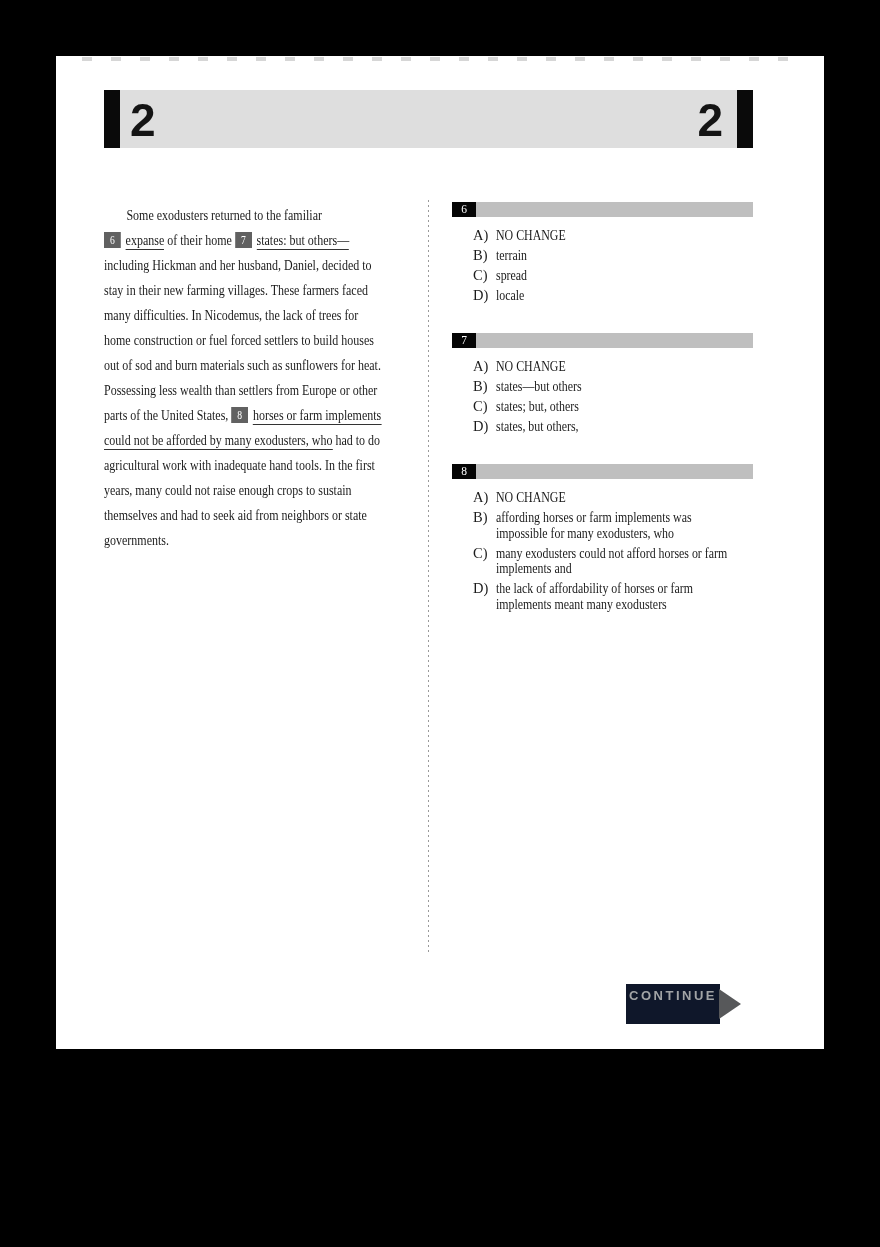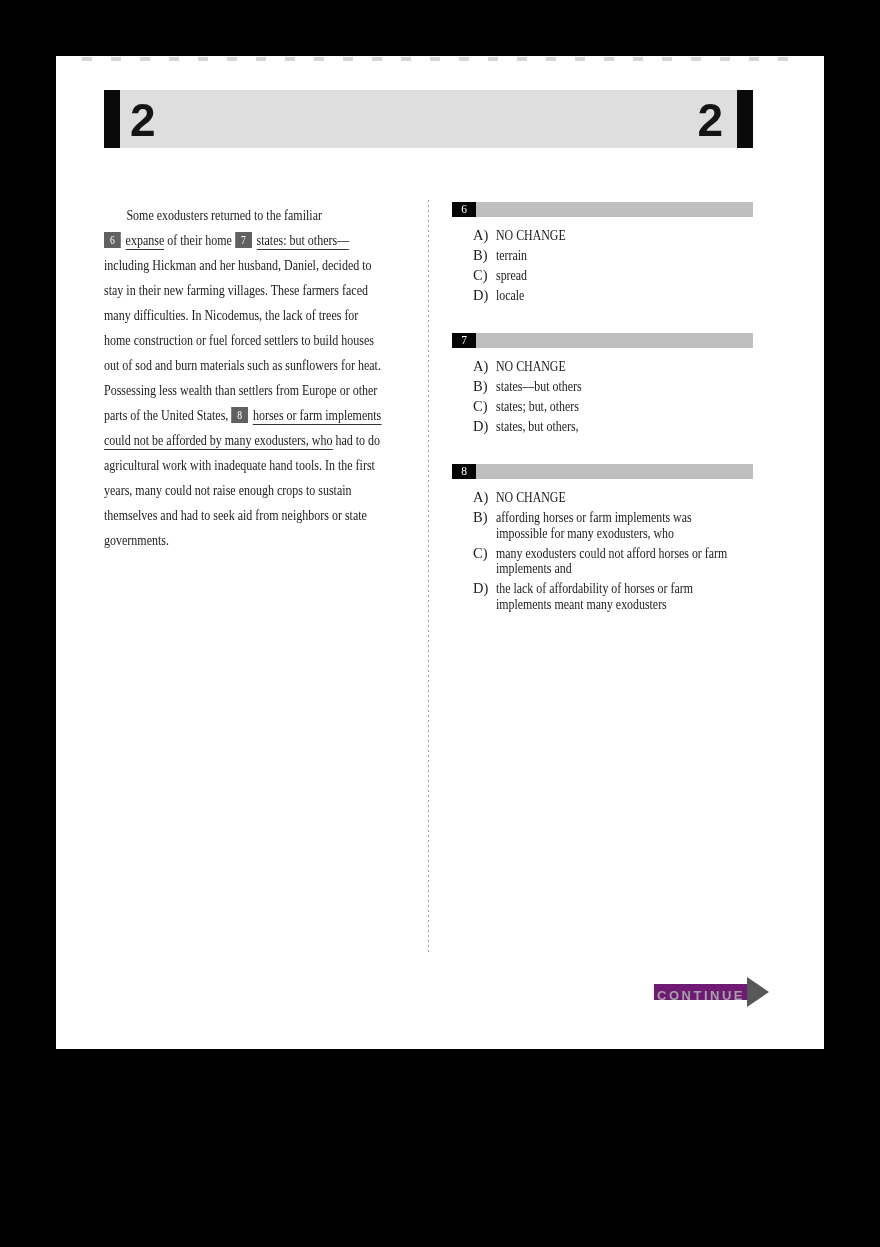--- a/index.html
+++ b/index.html
@@ -41,21 +41,21 @@
   .q-head{display:flex;height:15px;}
   .q-num{width:24px;height:15px;background:#050505;color:#fff;text-align:center;
     line-height:15px;font-size:11.5px;}
   .q-bar{flex:1;background:#bfbfbf;}
   .choices{margin:9px 0 0;padding:0;list-style:none;}
   .choice{position:relative;padding:2px 0 2.5px 44px;font-size:14.5px;line-height:15.5px;color:#1b1b1b;}
   .letter{position:absolute;left:21px;top:2px;}
   .choice-text{display:inline-block;white-space:nowrap;transform:scaleX(0.82);transform-origin:0 0;}
 
   
-  .continue{position:absolute;left:598px;top:928px;width:94px;height:16px;background:#701a75;}
+  .continue{position:absolute;left:570px;top:928px;width:94px;height:40px;background:#0f172a;}
   .continue-label{display:block;text-align:center;line-height:24px;
     font-family:"Liberation Sans",sans-serif;font-weight:700;font-size:13px;
     letter-spacing:2.5px;color:#a2a4a6;}
   .continue-arrow{position:absolute;left:93px;top:50%;transform:translateY(-50%);
     width:0;height:0;border-left:22px solid #57585a;
     border-top:15px solid transparent;border-bottom:15px solid transparent;}
 </style>
 </head>
 <body>
 

